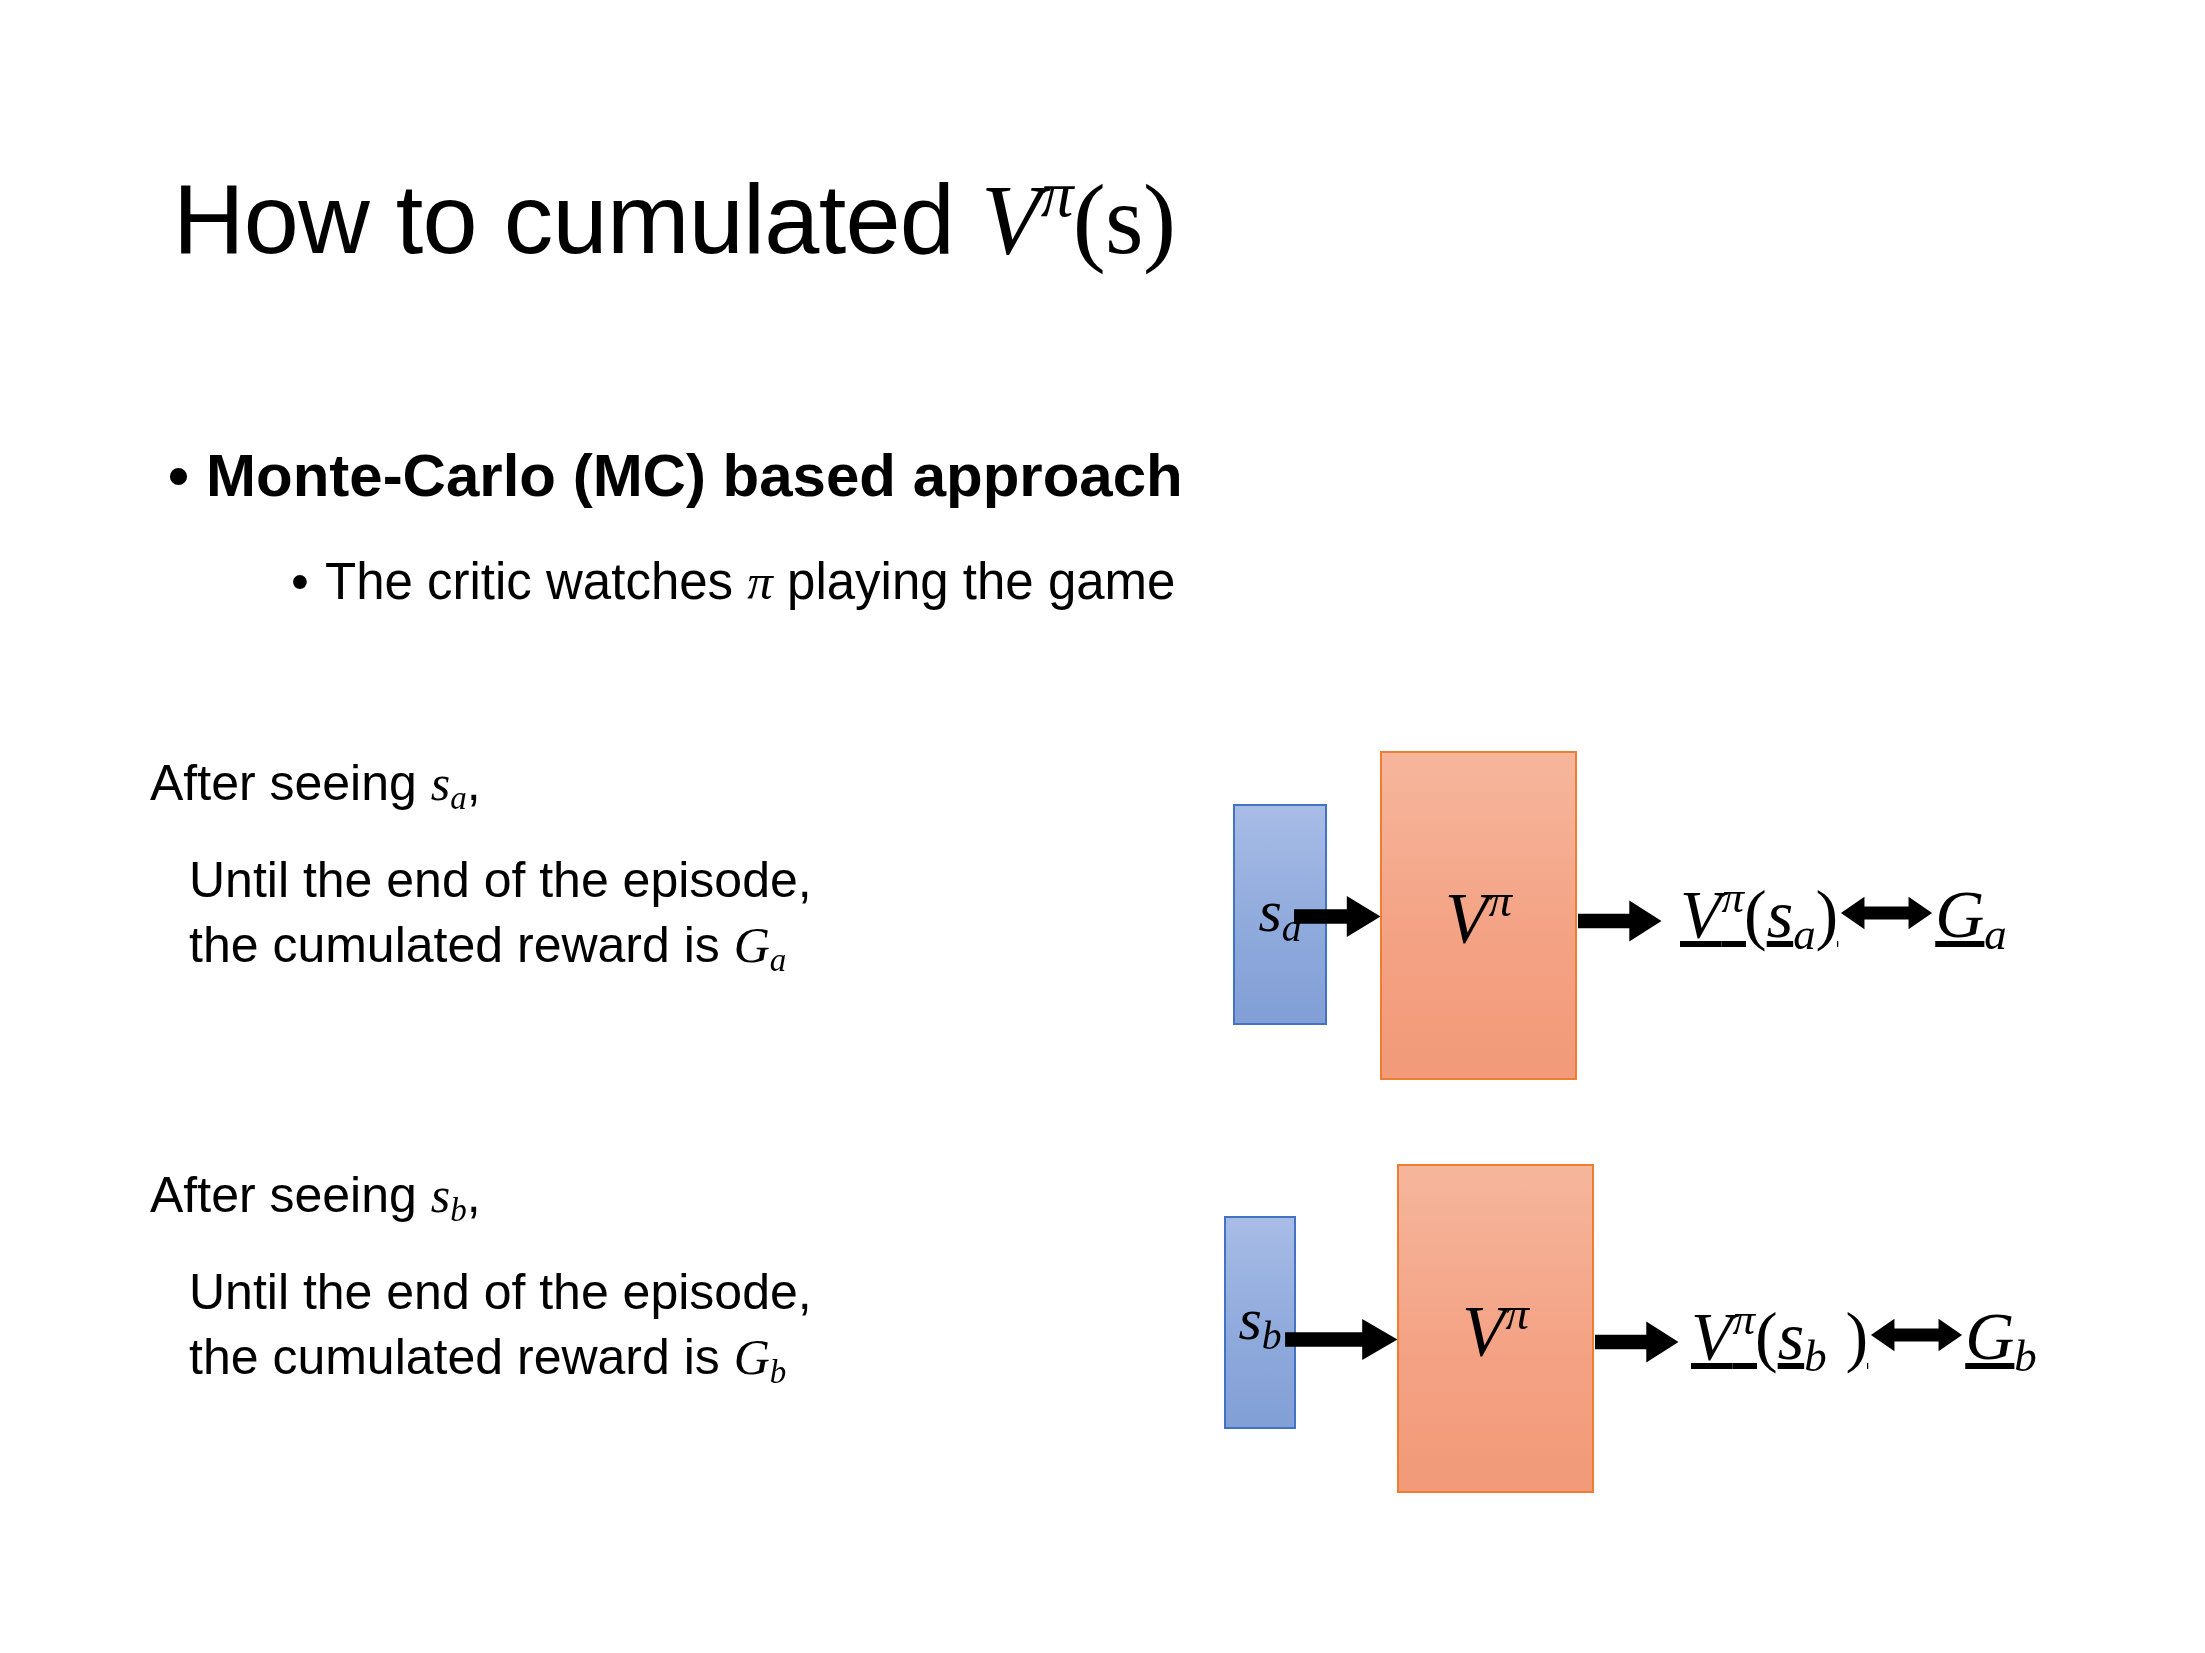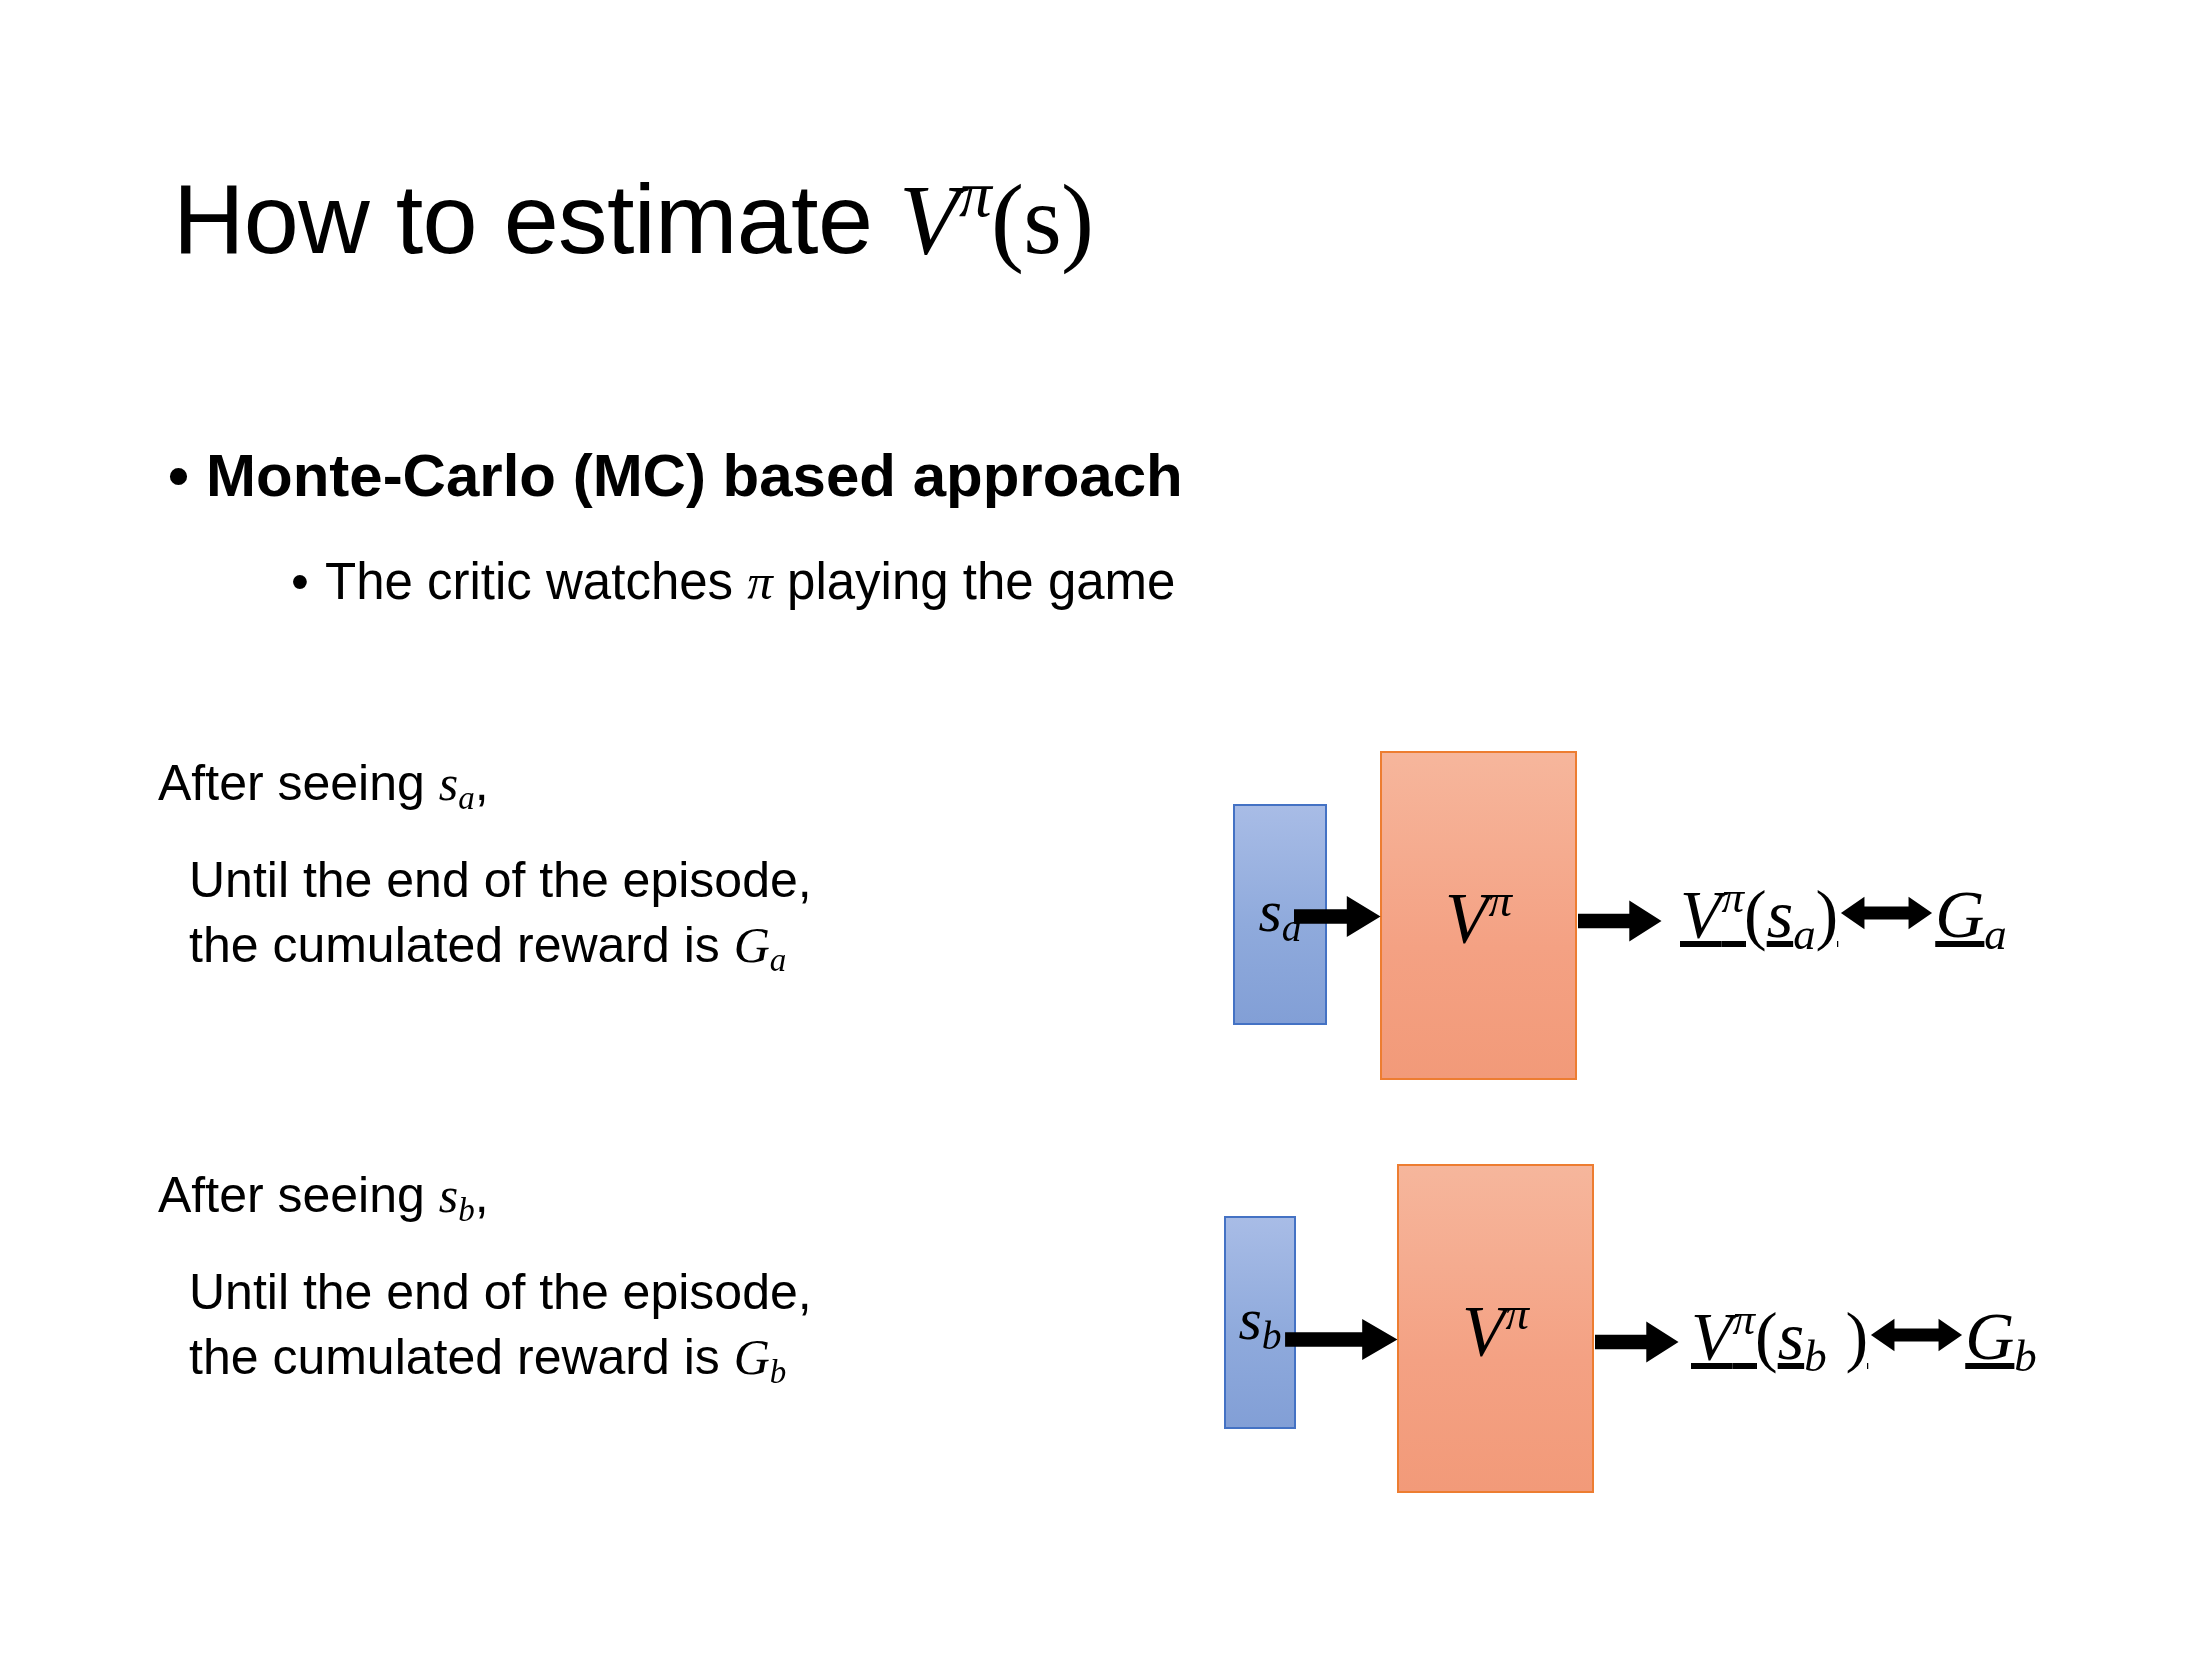--- a/index.html
+++ b/index.html
@@ -84,21 +84,21 @@
 
   
   .explain {
     position: absolute;
     font-size: 50px;
     line-height: 1.30;
     white-space: nowrap;
   }
   .explain .head {
     display: block;
-    margin-left: 16px;
+    margin-left: 8px;
   }
   .explain .body {
     display: block;
     margin-left: 47px;
     margin-top: 29px;
   }
   #explain-a { left: 142px; top: 751px; }
   #explain-b { left: 142px; top: 1163px; }
 
   
@@ -152,21 +152,21 @@
     position: relative;
   }
   .gapspace { display:inline-block; width: 19px; }
 </style>
 </head>
 <body>
 
 <div id="slide">
 
   <div id="slide-title">
-    <span>How to estimate </span><span class="mathit">V</span><span class="sup">π</span><span class="paren">(s)</span>
+    <span>How to cumulated </span><span class="mathit">V</span><span class="sup">π</span><span class="paren">(s)</span>
   </div>
 
   <div id="bullet-l1">
     <span class="dot">•</span><span>Monte-Carlo (MC) based approach</span>
   </div>
 
   <div id="bullet-l2">
     <span class="dot">•</span><span>The critic watches </span><span class="mathit">π</span><span> playing the game</span>
   </div>
 

